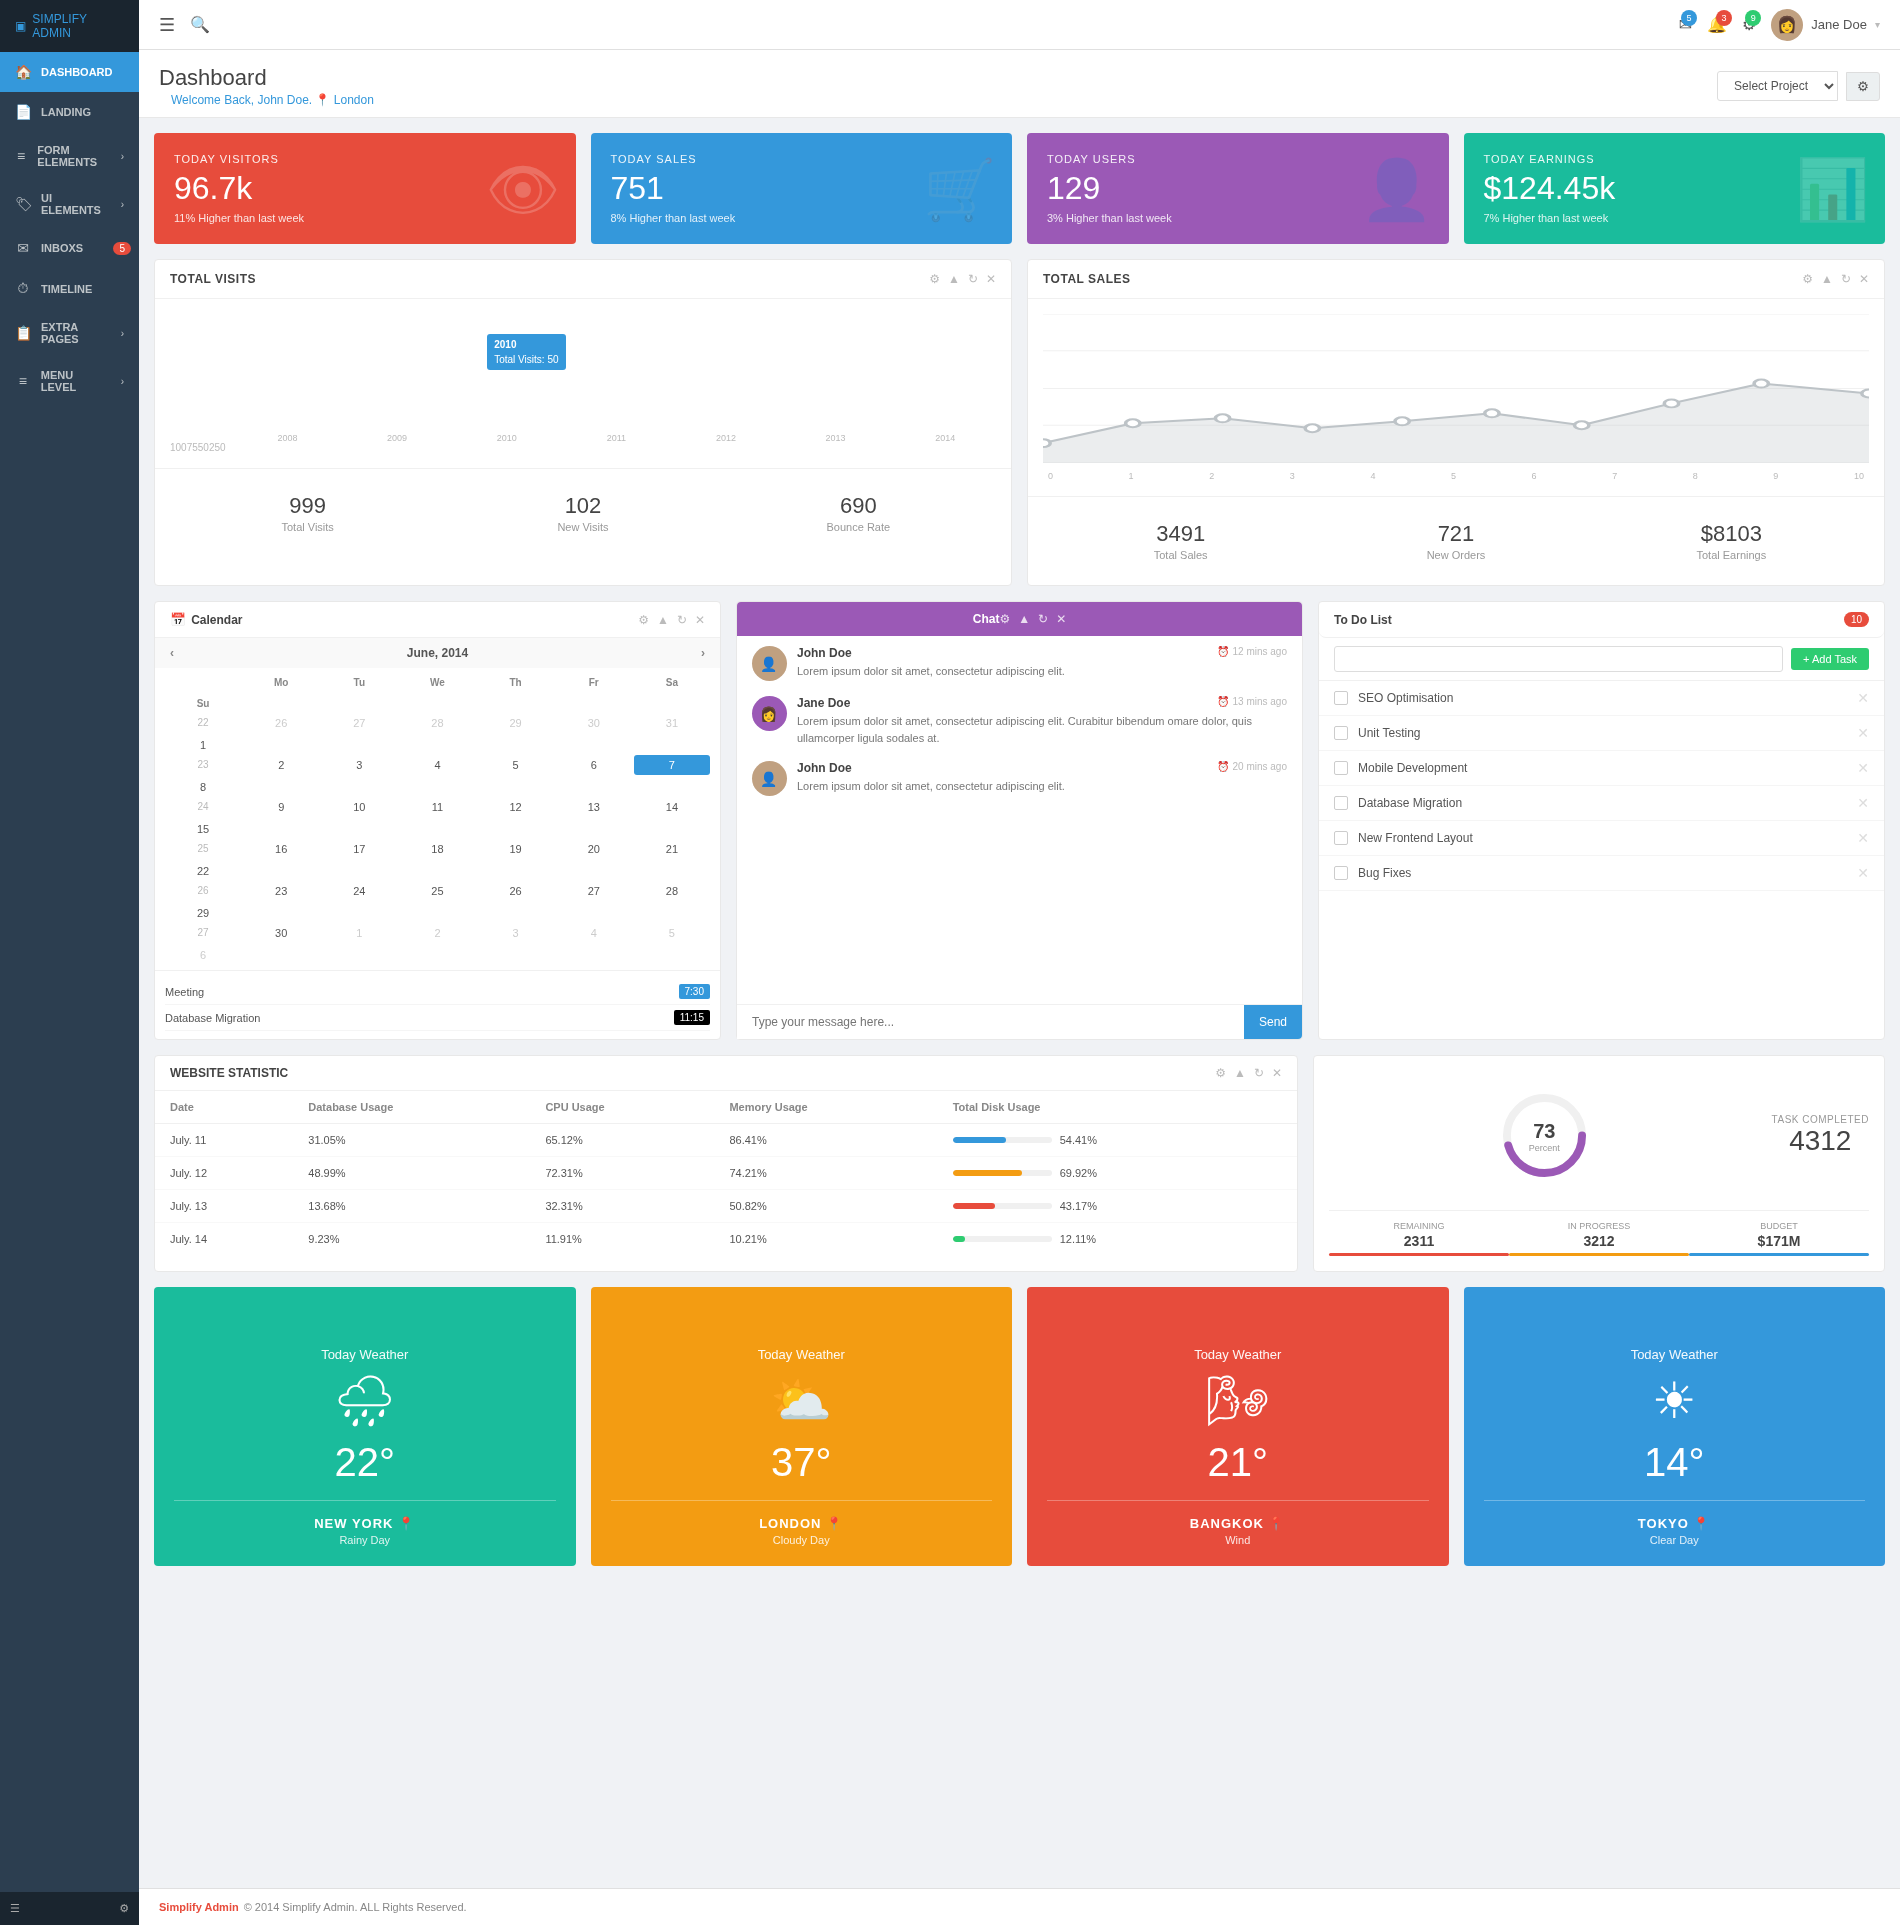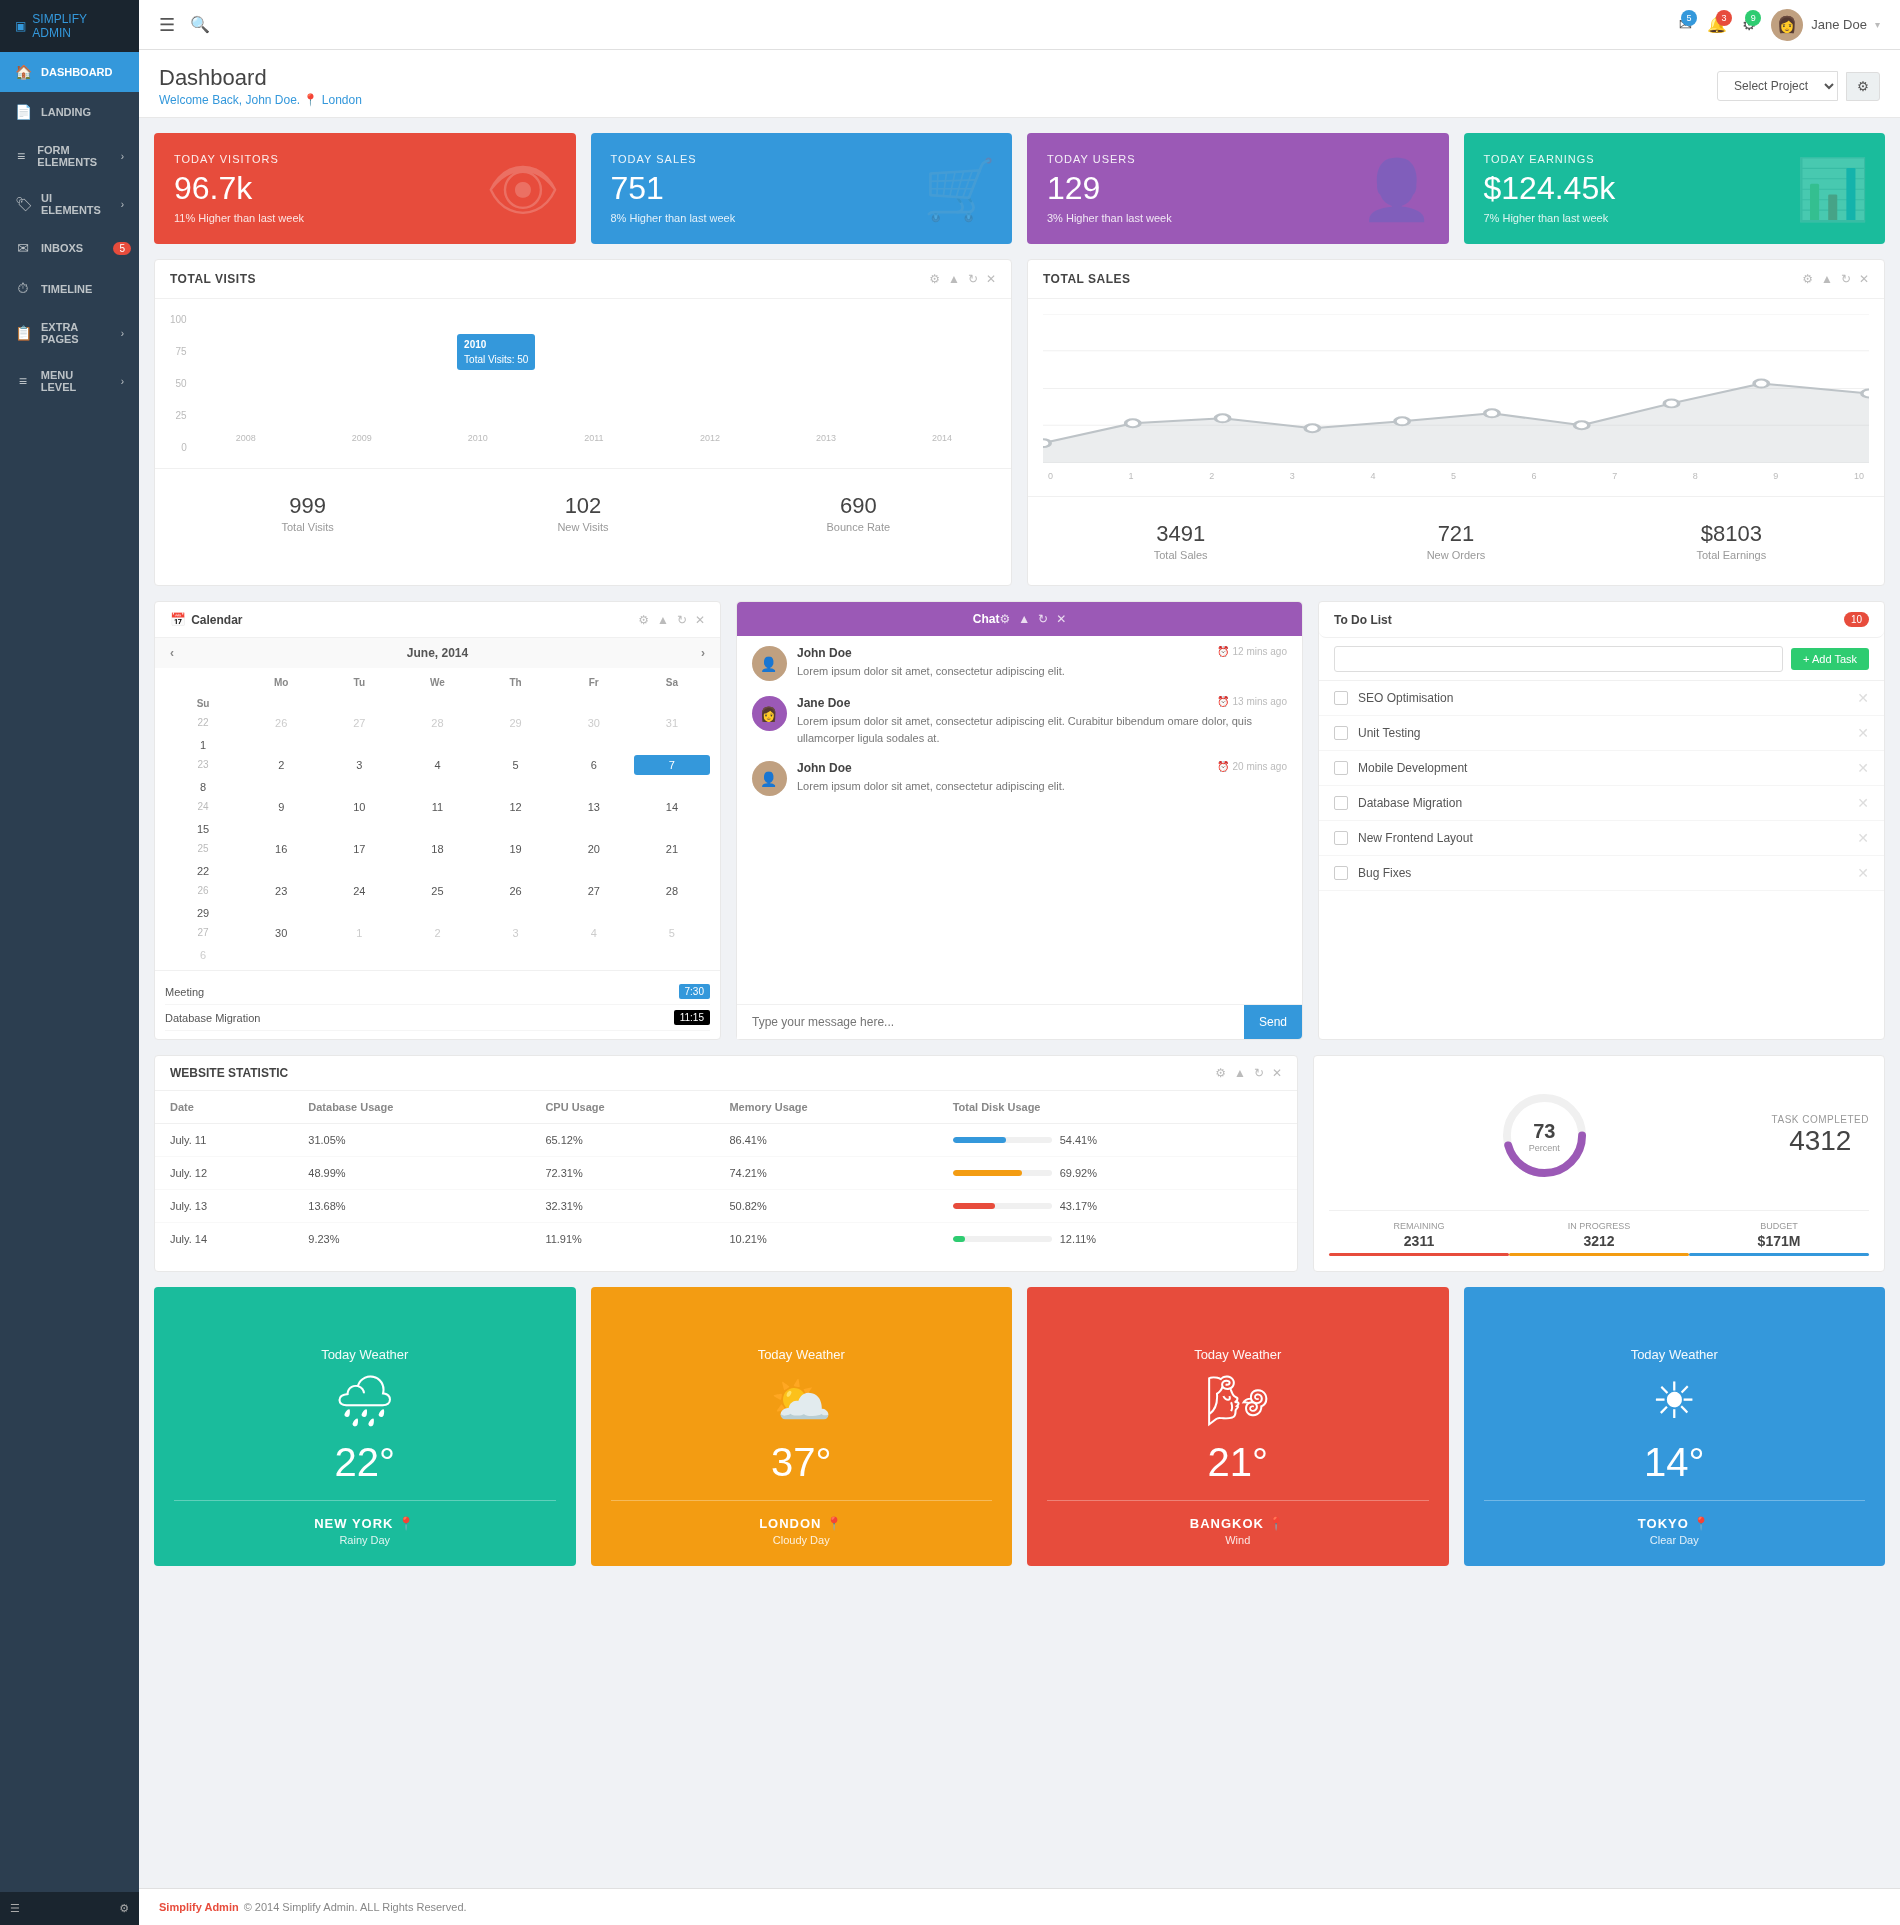--- a/index.html
+++ b/index.html
@@ -28,21 +28,21 @@
     .topbar-badge { position: absolute; top: -5px; right: -5px; background: #3498db; color: #fff; border-radius: 50%; width: 16px; height: 16px; font-size: 9px; display: flex; align-items: center; justify-content: center; }
     .topbar-badge.red { background: #e74c3c; }
     .topbar-badge.green { background: #2ecc71; }
     .topbar-user { display: flex; align-items: center; gap: 8px; cursor: pointer; }
     .topbar-avatar { width: 32px; height: 32px; border-radius: 50%; background: #c0a080; overflow: hidden; display: flex; align-items: center; justify-content: center; font-size: 16px; }
     .topbar-username { font-size: 13px; color: #555; }
 
     
     .page-header { padding: 15px 20px 10px; background: #fff; border-bottom: 1px solid #e8e8e8; display: flex; align-items: center; justify-content: space-between; }
     .page-title { font-size: 22px; font-weight: 300; color: #444; }
-    .page-subtitle { font-size: 12px; color: #999; margin-top: 2px; }
+    .page-subtitle { font-size: 12px; color: #999; margin-top: 2px; margin-left: 12px; }
     .page-subtitle span { color: #3498db; }
     .project-select-wrap { display: flex; align-items: center; gap: 8px; }
     .project-select { border: 1px solid #ddd; padding: 6px 12px; border-radius: 3px 0 0 3px; font-size: 12px; color: #555; background: #fff; cursor: pointer; }
     .project-btn { background: #ecf0f1; border: 1px solid #ddd; padding: 6px 10px; border-radius: 0 3px 3px 0; cursor: pointer; color: #555; }
 
     
     .content { padding: 15px; flex: 1; }
 
     
     .stats-row { display: grid; grid-template-columns: repeat(4, 1fr); gap: 15px; margin-bottom: 15px; }
@@ -63,21 +63,21 @@
     .chart-title { font-size: 12px; font-weight: 600; color: #444; text-transform: uppercase; letter-spacing: 0.5px; }
     .chart-actions { display: flex; gap: 8px; color: #bbb; font-size: 12px; }
     .chart-body { padding: 15px; }
     .chart-stats { display: grid; grid-template-columns: repeat(3, 1fr); border-top: 1px solid #f0f0f0; padding: 24px 15px; }
     .chart-stat { text-align: center; }
     .chart-stat-value { font-size: 22px; font-weight: 300; color: #444; }
     .chart-stat-label { font-size: 11px; color: #999; margin-top: 2px; }
 
     
     .bar-chart { display: flex; align-items: flex-end; gap: 8px; height: 139px; padding: 10px 0; position: relative; }
-    .bar-chart-y { display: flex; flex-direction: column; justify-content: space-between; font-size: 10px; color: #bbb; margin-right: 5px; height: 139px; align-items: flex-end; }
+    .bar-chart-y { display: flex; flex-direction: row; justify-content: space-between; font-size: 10px; color: #bbb; margin-right: 11px; height: 139px; align-items: flex-end; }
     .bar-wrap { display: flex; flex-direction: column; align-items: center; flex: 1; }
     .bar { background: #bdc3c7; border-radius: 2px 2px 0 0; width: 100%; transition: all 0.3s; }
     .bar.active { background: #95a5a6; }
     .bar-label { font-size: 9px; color: #bbb; margin-top: 4px; }
 
     
     .line-chart-svg { width: 100%; height: 149px; }
 
     
     .middle-row { display: grid; grid-template-columns: 1fr 1fr 1fr; gap: 15px; margin-bottom: 15px; }

